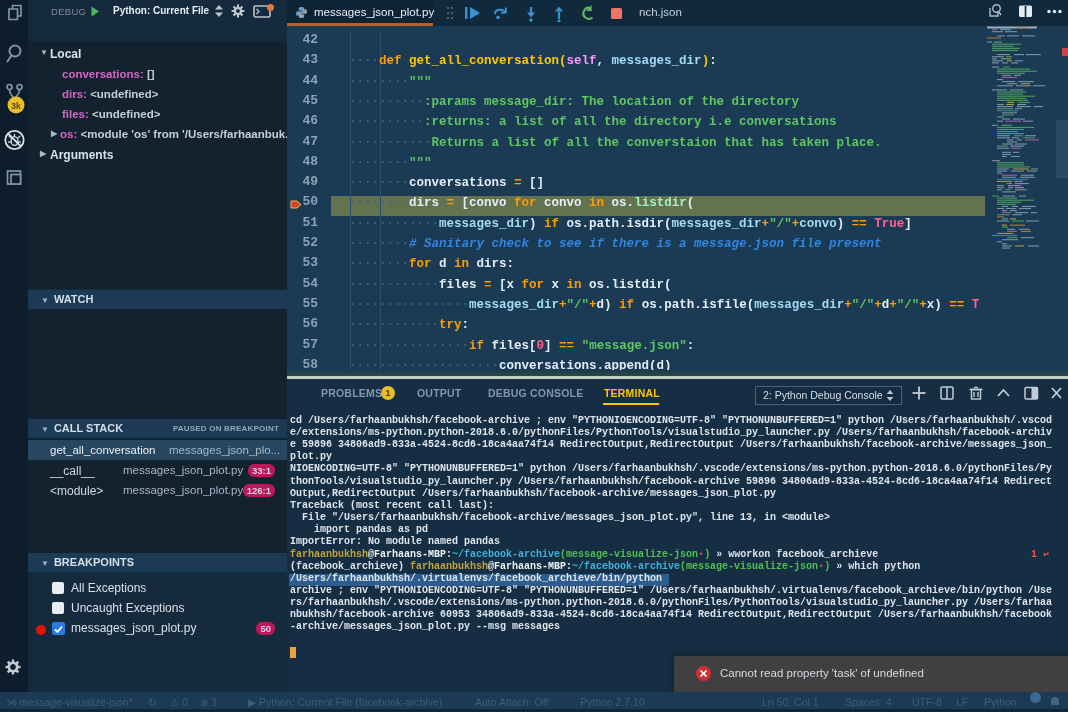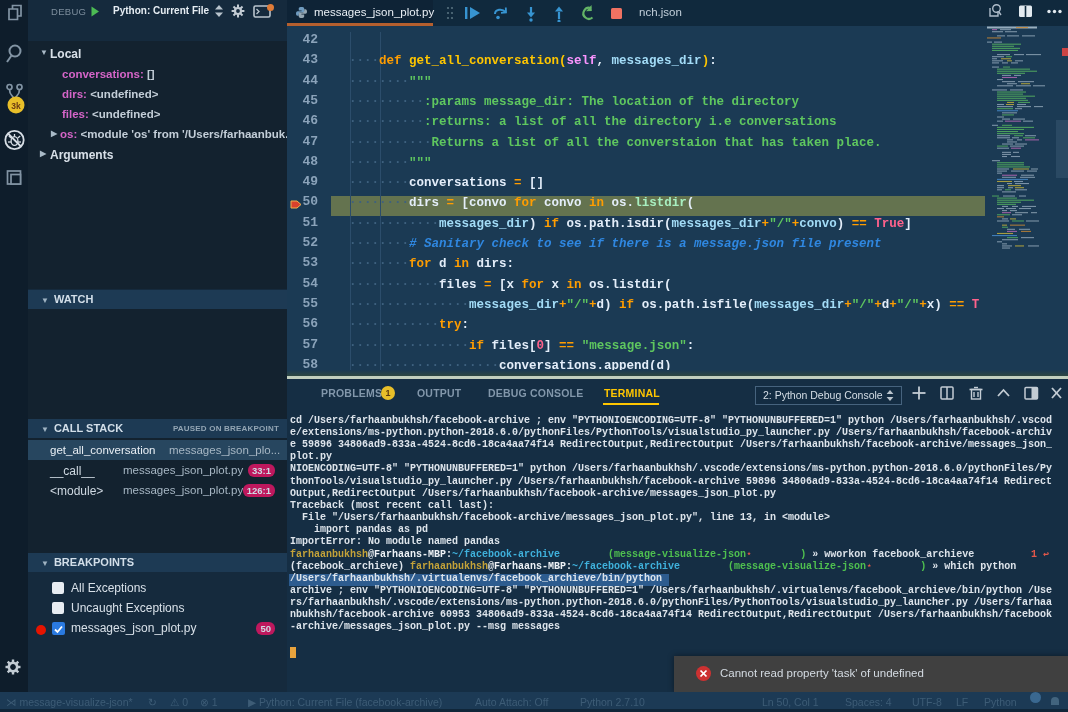--- a/index.html
+++ b/index.html
@@ -28,21 +28,21 @@
 .cm{color:#2f87e0;font-style:italic;}
 .tr{color:#ff628c;}
 .w{color:#3e617f;}
 .mint{color:#a8efc0;text-align:right;}
 
 #panel{left:287px;top:379px;width:781px;height:313px;background:#152e44;}
 .ptab{position:absolute;top:8px;font-size:10.5px;font-weight:bold;color:#8297ab;letter-spacing:.2px;}
 .tl{position:absolute;left:3px;font-size:10px;line-height:11.23px;white-space:pre;color:#dde4eb;font-family:"Liberation Mono",monospace;font-weight:bold;}
 .tg{color:#c3a239;}
 .tb{color:#3fb1dc;}
-.tgr{color:#4fc04f;padding-left:48px;}
+.tgr{color:#4fc04f;}
 .tred{color:#e2574a;}
 
 #status{left:0;top:692px;width:1068px;height:17px;background:#1c3a55;color:#3d5c76;font-size:10.5px;line-height:20px;}
 #status span{position:absolute;top:0;white-space:pre;}
 </style></head>
 <body>
 <div id="root">
 
 <div class="abs" id="edit">
 

